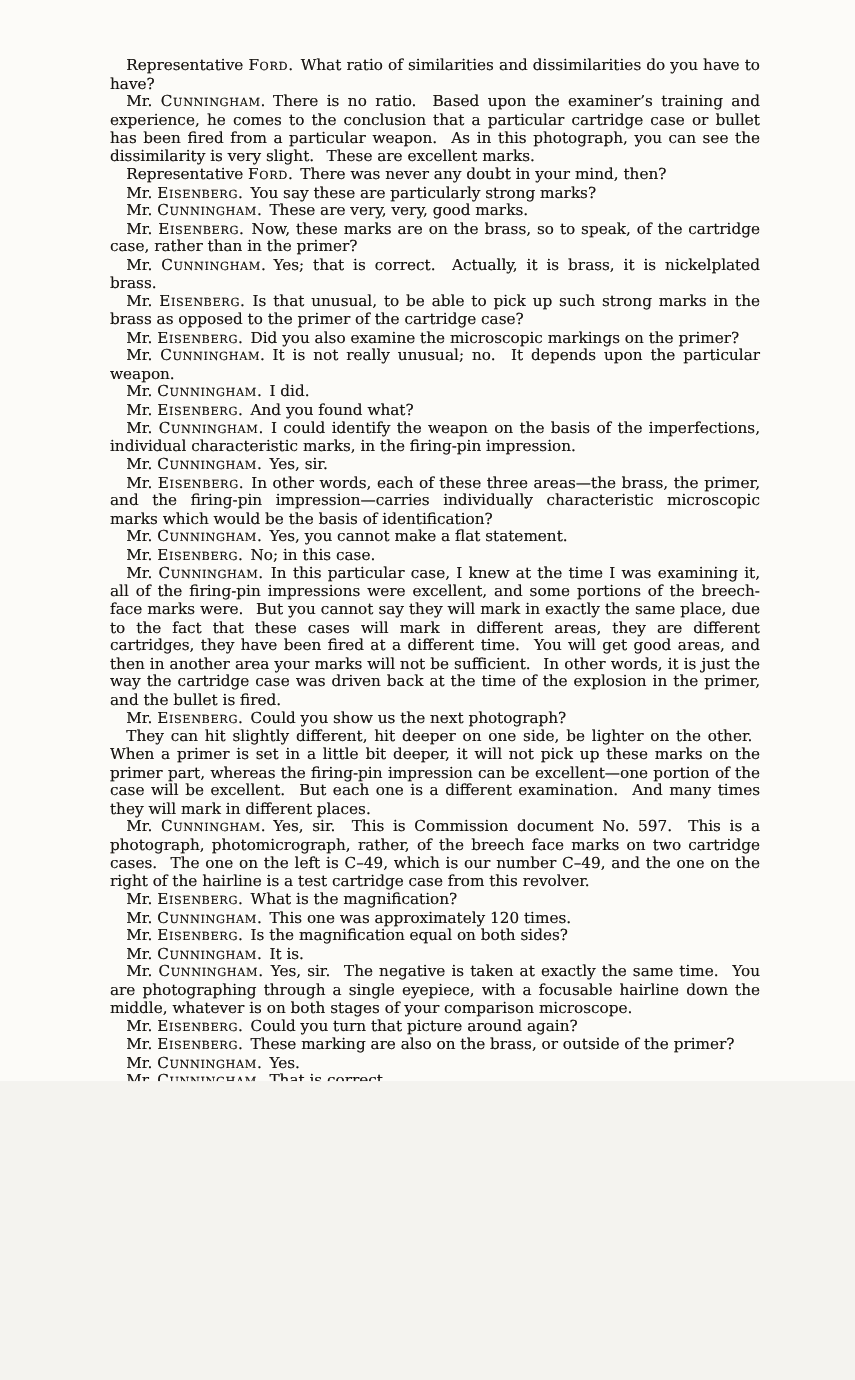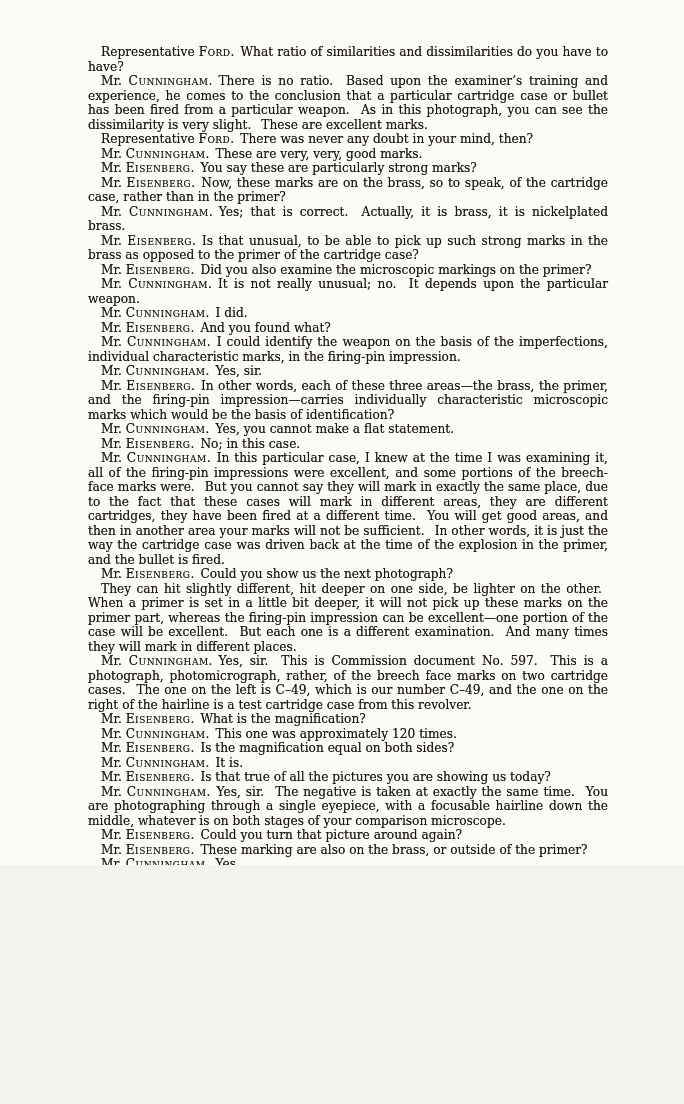--- a/index.html
+++ b/index.html
@@ -45,43 +45,42 @@
   }
 </style>
 </head>
 <body>
 
 <div class="page">
   <div class="transcript">
       <p><span class="speaker">Representative <span class="smallcaps">Ford</span>. </span>What ratio of similarities and dissimilarities do you have to have?</p>
       <p><span class="speaker">Mr. <span class="smallcaps">Cunningham</span>. </span>There is no ratio.  Based upon the examiner’s training and experience, he comes to the conclusion that a particular cartridge case or bullet has been fired from a particular weapon.  As in this photograph, you can see the dissimilarity is very slight.  These are excellent marks.</p>
       <p><span class="speaker">Representative <span class="smallcaps">Ford</span>. </span>There was never any doubt in your mind, then?</p>
+      <p><span class="speaker">Mr. <span class="smallcaps">Eisenberg</span>. </span>You say these are particularly strong marks?</p>
       <p><span class="speaker">Mr. <span class="smallcaps">Cunningham</span>. </span>These are very, very, good marks.</p>
-      <p><span class="speaker">Mr. <span class="smallcaps">Eisenberg</span>. </span>You say these are particularly strong marks?</p>
       <p><span class="speaker">Mr. <span class="smallcaps">Eisenberg</span>. </span>Now, these marks are on the brass, so to speak, of the cartridge case, rather than in the primer?</p>
       <p><span class="speaker">Mr. <span class="smallcaps">Cunningham</span>. </span>Yes; that is correct.  Actually, it is brass, it is nickelplated brass.</p>
       <p><span class="speaker">Mr. <span class="smallcaps">Eisenberg</span>. </span>Is that unusual, to be able to pick up such strong marks in the brass as opposed to the primer of the cartridge case?</p>
       <p><span class="speaker">Mr. <span class="smallcaps">Eisenberg</span>. </span>Did you also examine the microscopic markings on the primer?</p>
       <p><span class="speaker">Mr. <span class="smallcaps">Cunningham</span>. </span>It is not really unusual; no.  It depends upon the particular weapon.</p>
       <p><span class="speaker">Mr. <span class="smallcaps">Cunningham</span>. </span>I did.</p>
       <p><span class="speaker">Mr. <span class="smallcaps">Eisenberg</span>. </span>And you found what?</p>
       <p><span class="speaker">Mr. <span class="smallcaps">Cunningham</span>. </span>I could identify the weapon on the basis of the imperfections, individual characteristic marks, in the firing-pin impression.</p>
       <p><span class="speaker">Mr. <span class="smallcaps">Cunningham</span>. </span>Yes, sir.</p>
       <p><span class="speaker">Mr. <span class="smallcaps">Eisenberg</span>. </span>In other words, each of these three areas—the brass, the primer, and the firing-pin impression—carries individually characteristic microscopic marks which would be the basis of identification?</p>
       <p><span class="speaker">Mr. <span class="smallcaps">Cunningham</span>. </span>Yes, you cannot make a flat statement.</p>
       <p><span class="speaker">Mr. <span class="smallcaps">Eisenberg</span>. </span>No; in this case.</p>
       <p><span class="speaker">Mr. <span class="smallcaps">Cunningham</span>. </span>In this particular case, I knew at the time I was examining it, all of the firing-pin impressions were excellent, and some portions of the breech-face marks were.  But you cannot say they will mark in exactly the same place, due to the fact that these cases will mark in different areas, they are different cartridges, they have been fired at a different time.  You will get good areas, and then in another area your marks will not be sufficient.  In other words, it is just the way the cartridge case was driven back at the time of the explosion in the primer, and the bullet is fired.</p>
       <p><span class="speaker">Mr. <span class="smallcaps">Eisenberg</span>. </span>Could you show us the next photograph?</p>
       <p>They can hit slightly different, hit deeper on one side, be lighter on the other.  When a primer is set in a little bit deeper, it will not pick up these marks on the primer part, whereas the firing-pin impression can be excellent—one portion of the case will be excellent.  But each one is a different examination.  And many times they will mark in different places.</p>
       <p><span class="speaker">Mr. <span class="smallcaps">Cunningham</span>. </span>Yes, sir.  This is Commission document No. 597.  This is a photograph, photomicrograph, rather, of the breech face marks on two cartridge cases.  The one on the left is C–49, which is our number C–49, and the one on the right of the hairline is a test cartridge case from this revolver.</p>
       <p><span class="speaker">Mr. <span class="smallcaps">Eisenberg</span>. </span>What is the magnification?</p>
       <p><span class="speaker">Mr. <span class="smallcaps">Cunningham</span>. </span>This one was approximately 120 times.</p>
       <p><span class="speaker">Mr. <span class="smallcaps">Eisenberg</span>. </span>Is the magnification equal on both sides?</p>
       <p><span class="speaker">Mr. <span class="smallcaps">Cunningham</span>. </span>It is.</p>
-      <p><span class="speaker">Mr. <span class="smallcaps">Eisenberg</span>. </span>Is that true of all the pictures you are showing us today?</p>
       <p><span class="speaker">Mr. <span class="smallcaps">Cunningham</span>. </span>Yes, sir.  The negative is taken at exactly the same time.  You are photographing through a single eyepiece, with a focusable hairline down the middle, whatever is on both stages of your comparison microscope.</p>
       <p><span class="speaker">Mr. <span class="smallcaps">Eisenberg</span>. </span>Could you turn that picture around again?</p>
       <p><span class="speaker">Mr. <span class="smallcaps">Eisenberg</span>. </span>These marking are also on the brass, or outside of the primer?</p>
       <p><span class="speaker">Mr. <span class="smallcaps">Cunningham</span>. </span>Yes.</p>
       <p><span class="speaker">Mr. <span class="smallcaps">Cunningham</span>. </span>That is correct.</p>
     </div>
   <div class="page-number">470</div>
 </div>
 
 </body></html>

